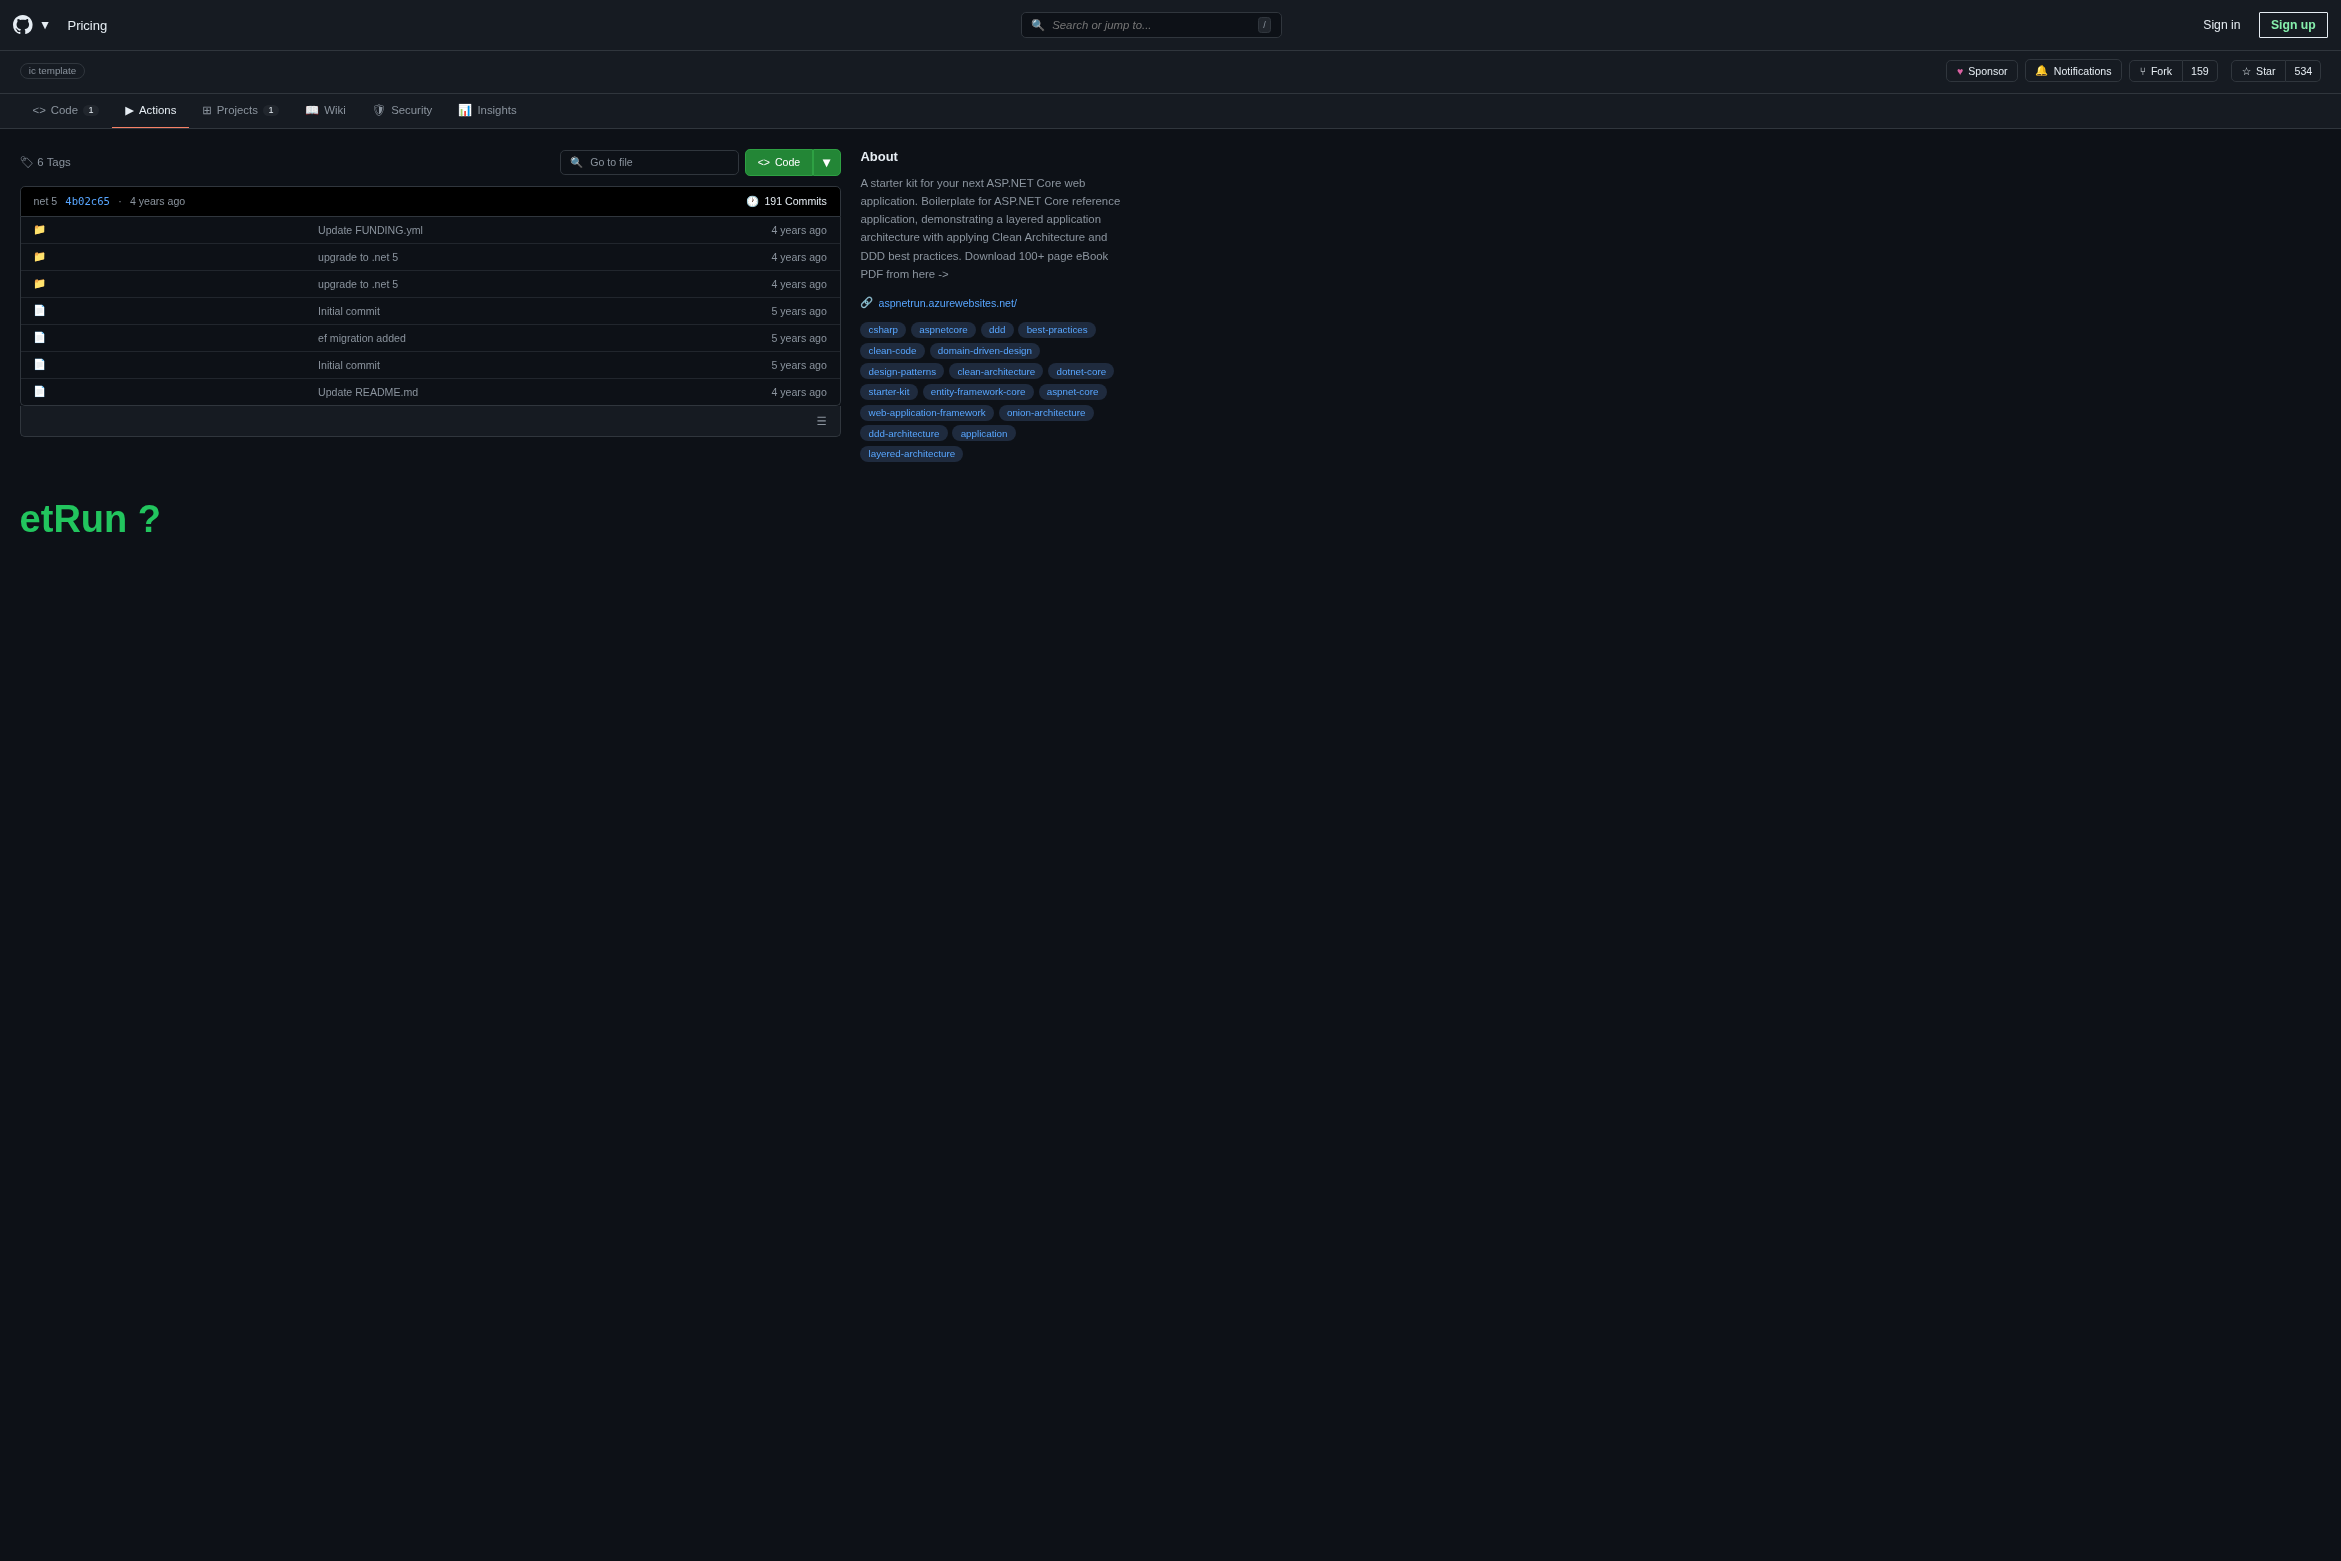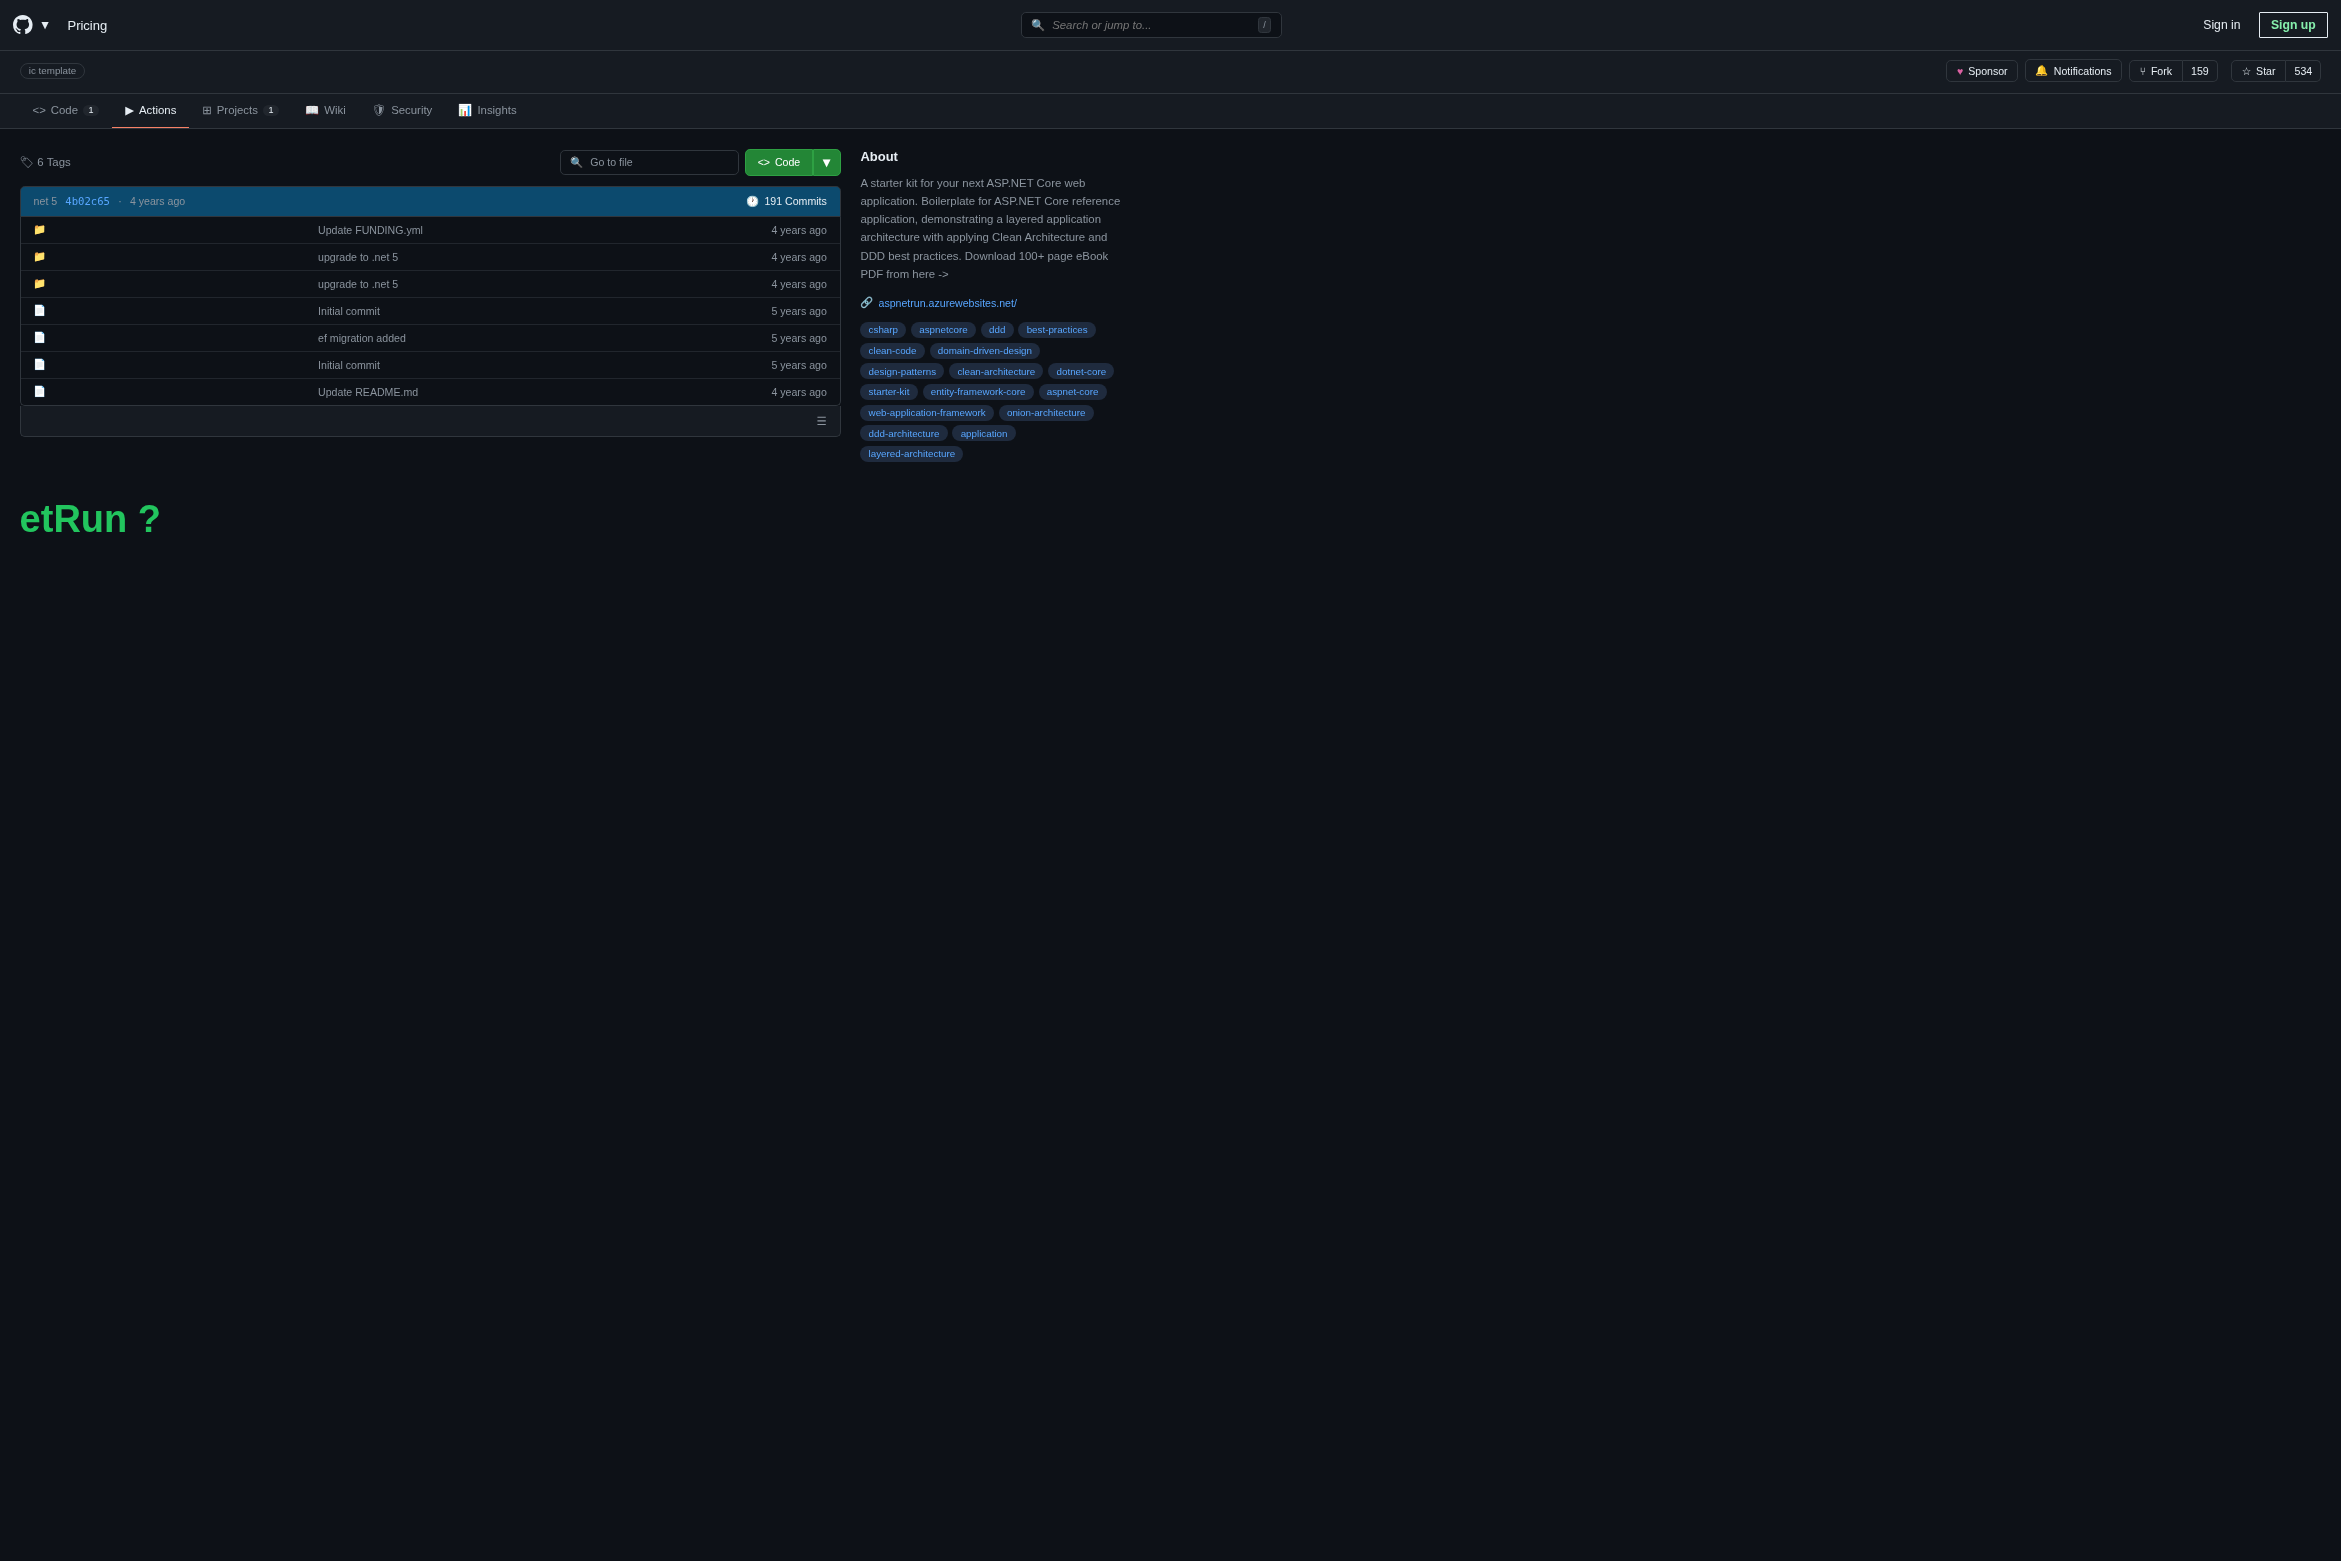--- a/index.html
+++ b/index.html
@@ -302,21 +302,21 @@
     }
     .code-btn-group {
       display: flex;
     }
 
     
     .commit-bar {
       display: flex;
       align-items: center;
       justify-content: space-between;
-      background: #0c4a6e;
+      background: #000000;
       border: 0.8px solid #30363d;
       border-radius: 4.9px 4.9px 0 0;
       padding: 8.2px 13px;
       margin-bottom: 0;
       margin-top: 10px;
     }
     .commit-info {
       display: flex;
       align-items: center;
       gap: 8.2px;

